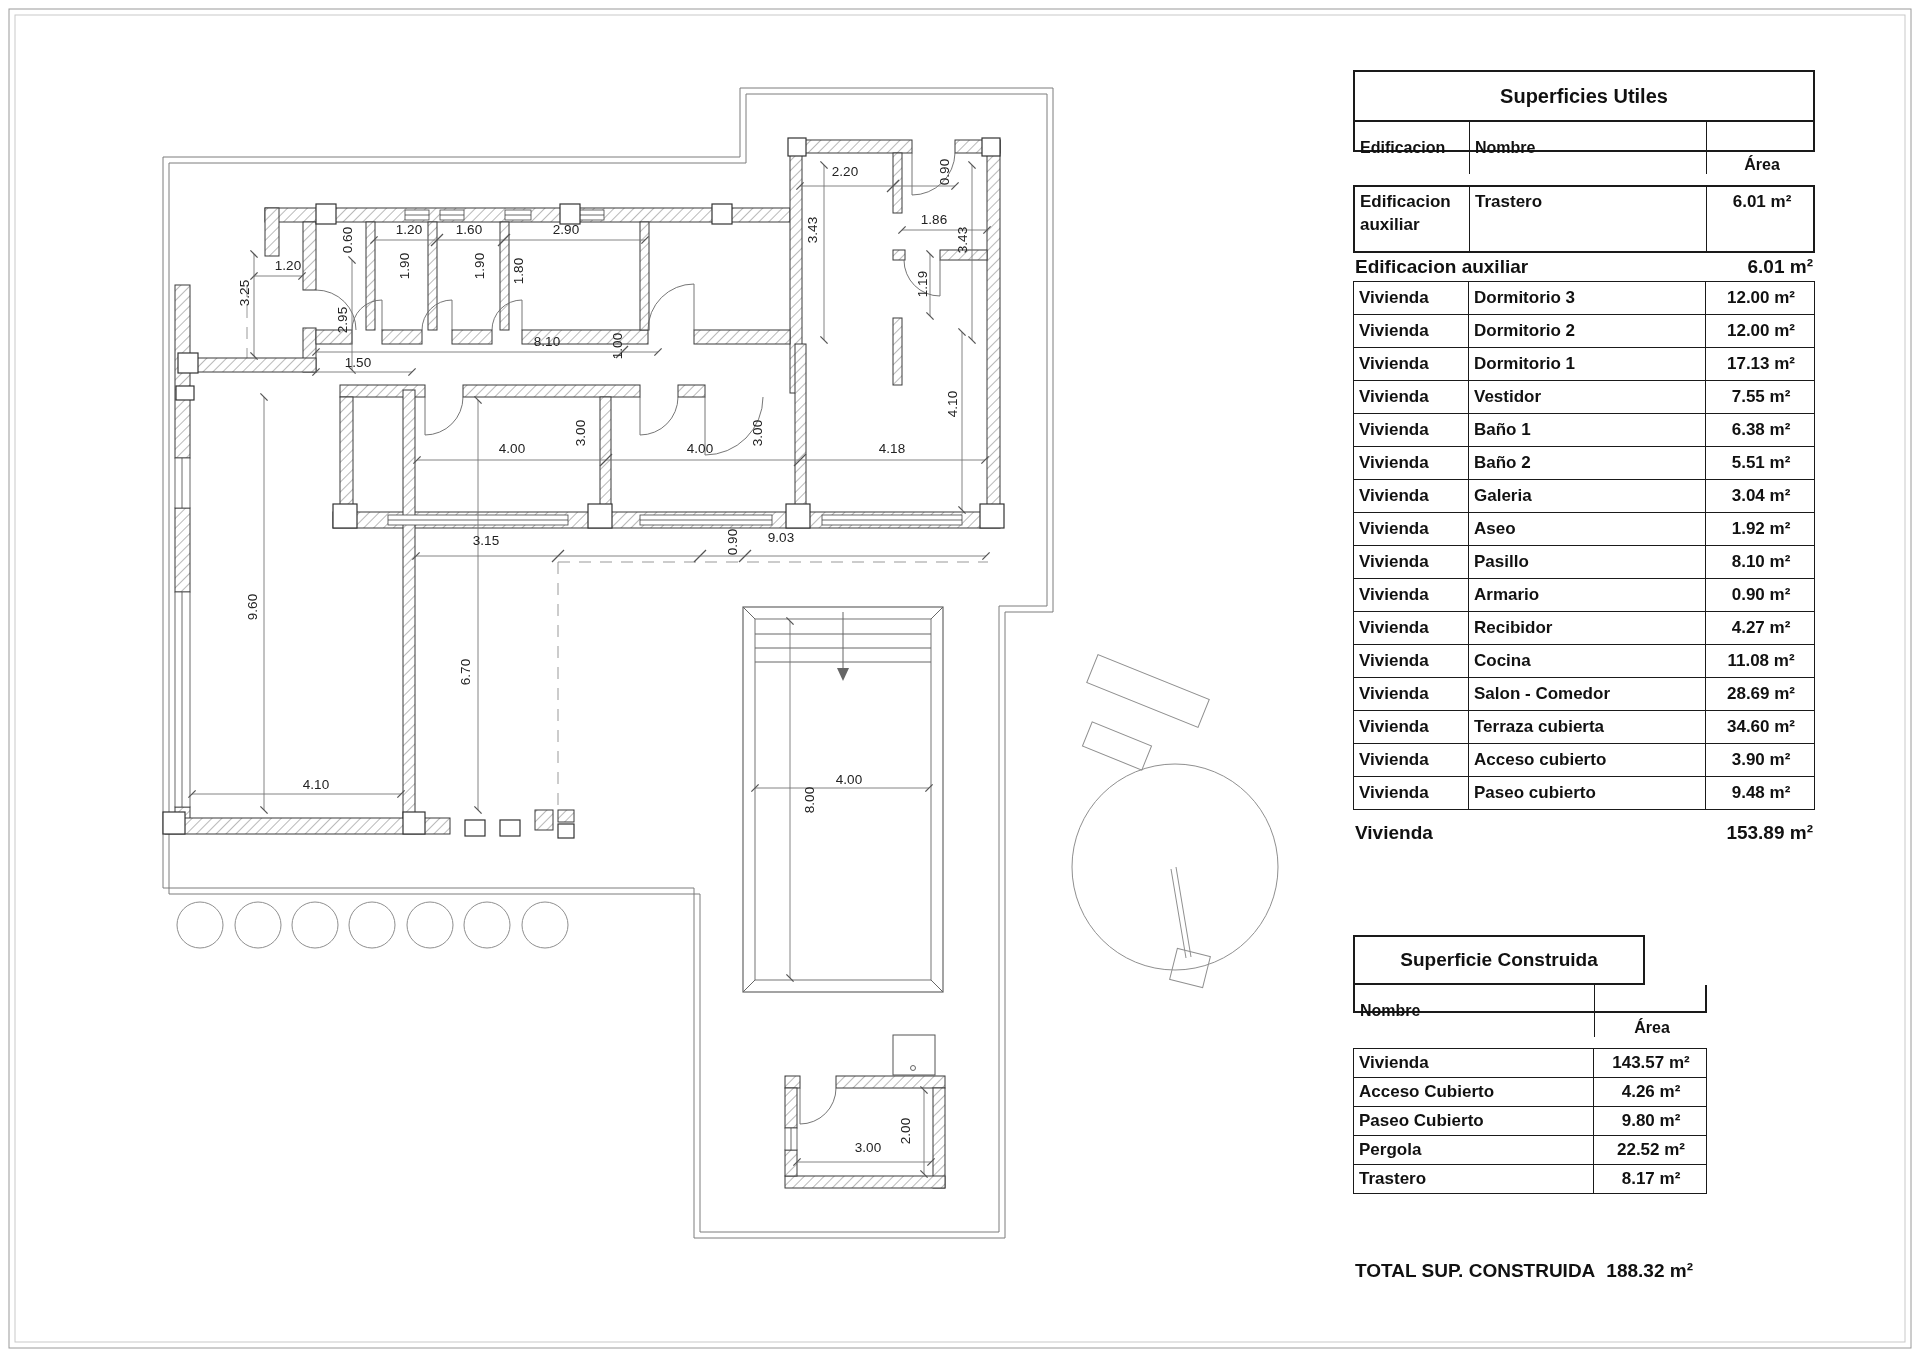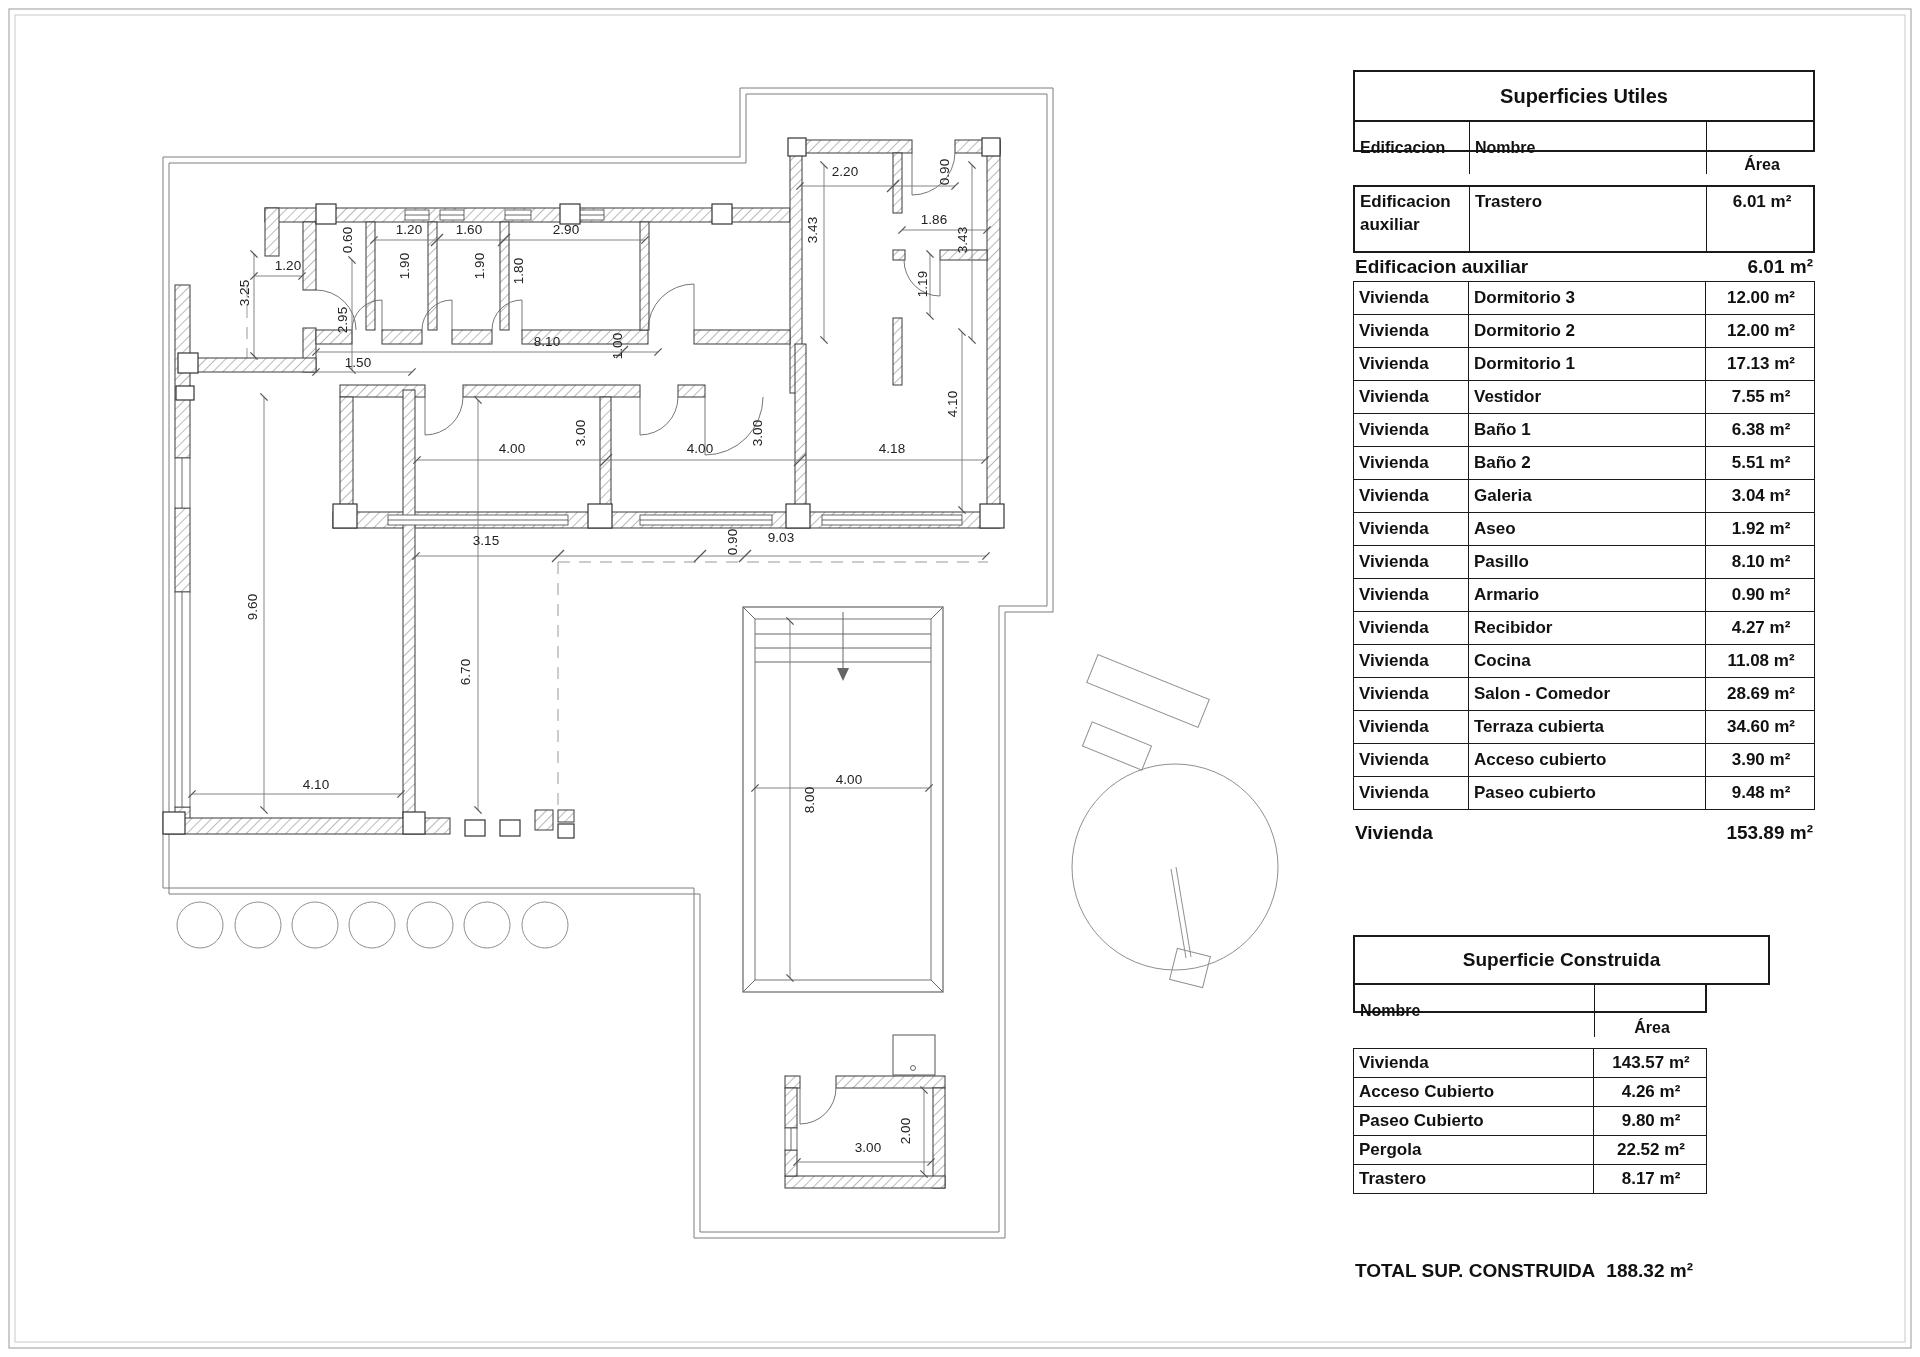--- a/index.html
+++ b/index.html
@@ -385,21 +385,21 @@
         <div class="tcell">Vivienda</div>
         <div class="tcell">Paseo cubierto</div>
         <div class="tcell">9.48 m²</div>
       </div>
     </div>
   <div class="abs sumline" style="left:1355px;top:818px;width:458px;height:30px;font-size:19px">
     <span>Vivienda</span>
     <span>153.89 m²</span>
   </div>
 
-  <div class="abs titlebox" style="left:1353px;top:935px;width:417px;height:50px;font-size:19px">
+  <div class="abs titlebox" style="left:1353px;top:935px;width:292px;height:50px;font-size:19px">
     <span>Superficie Construida</span>
   </div>
   <div class="abs hdr" style="left:1353px;top:985px;width:354px;height:28px;grid-template-columns:240px 114px">
     <div>Nombre</div>
     <div>Área</div>
   </div>
   <div id="sc-rows" class="abs rows" style="left:1353px;top:1048px;width:354px">
       <div class="trow trow2" style="grid-template-columns: 240px 114px;">
         <div class="tcell">Vivienda</div>
         <div class="tcell">143.57 m²</div>

